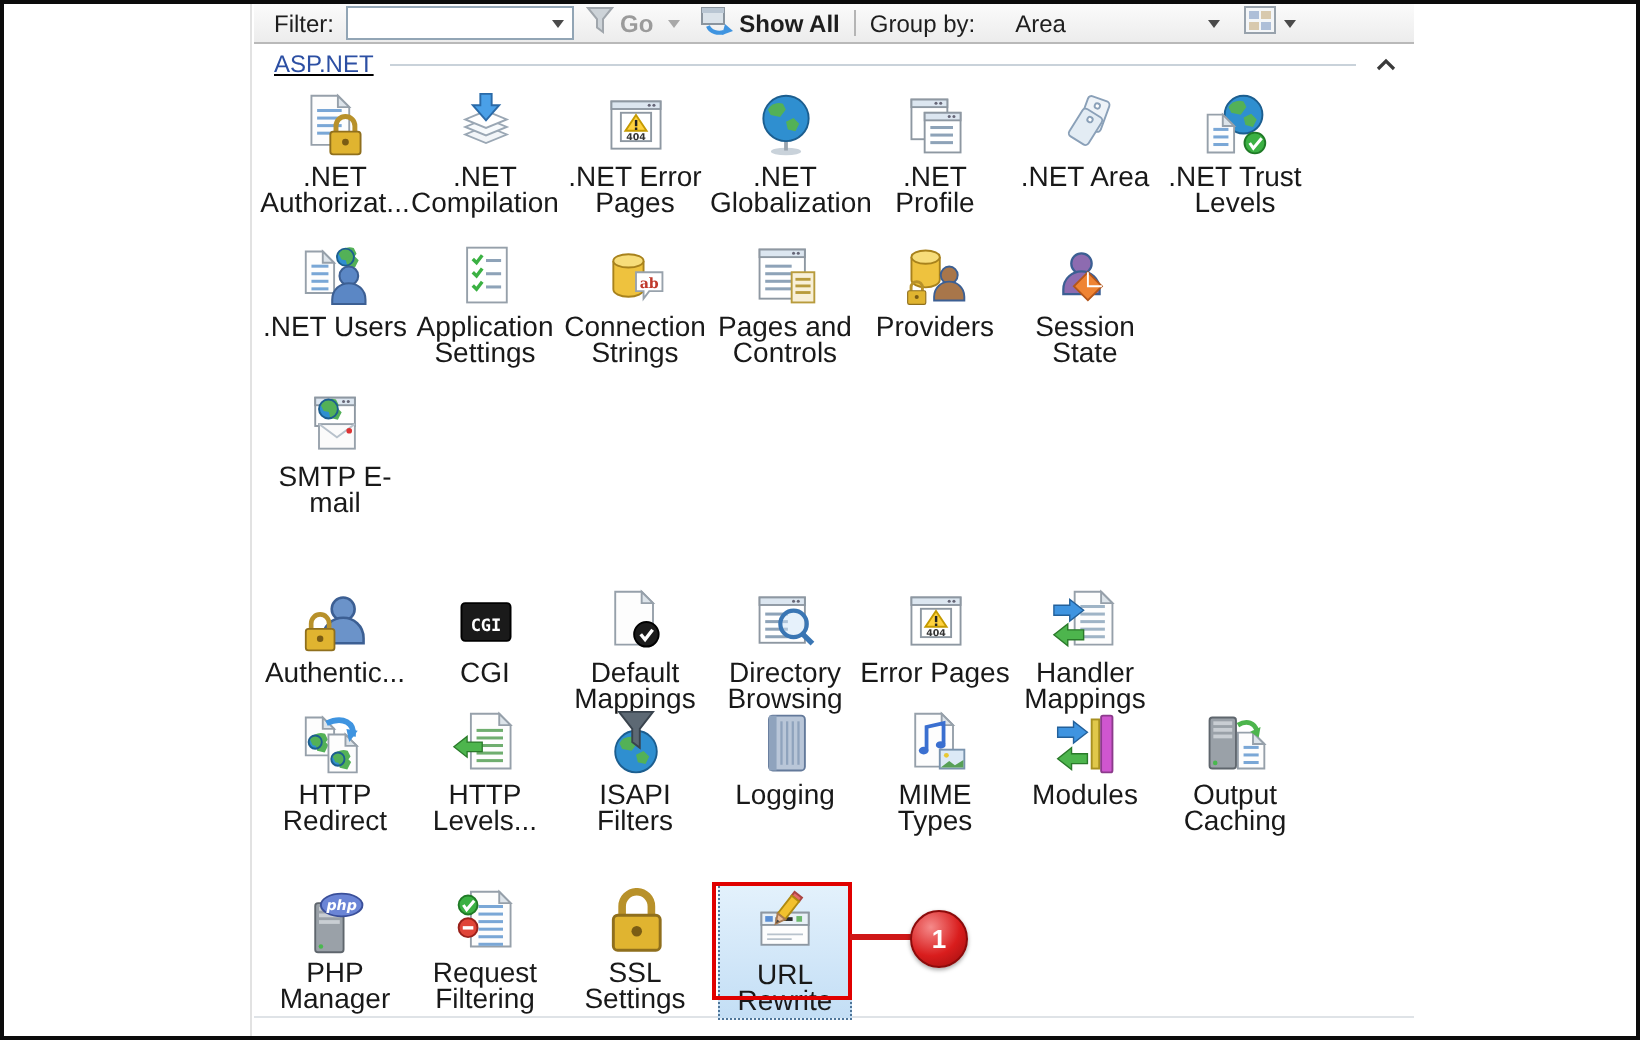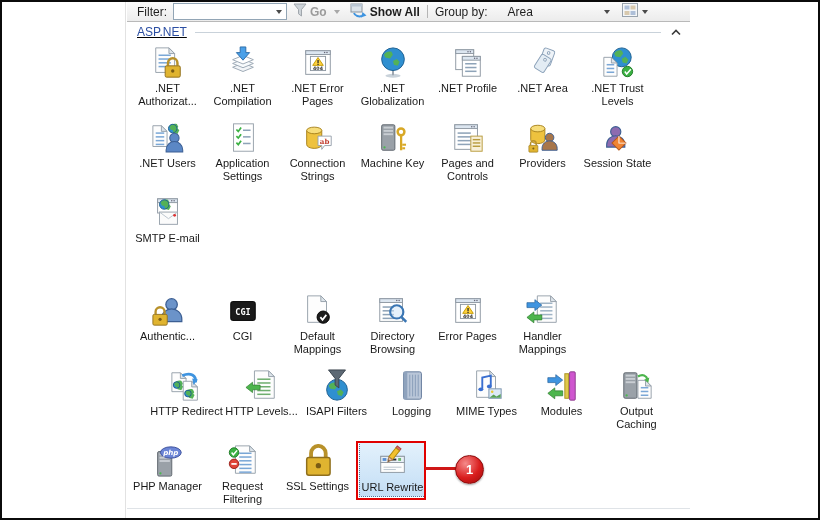--- a/index.html
+++ b/index.html
@@ -1,19 +1,19 @@
 <!DOCTYPE html>
 <html><head>
 <meta charset="utf-8">
 <style>
   html,body{margin:0;padding:0;width:820px;height:520px;overflow:hidden;background:#fff;
     font-family:"Liberation Sans",sans-serif;}
   .frame{position:absolute;inset:0;border:2px solid #0b0b0b;pointer-events:none;z-index:50;}
   .vline{position:absolute;left:125px;top:2px;bottom:2px;width:1px;background:#e2e2e2;}
-  .panel{position:absolute;left:127px;top:2px;width:563px;bottom:2px;background:#fff;}
+  .panel{position:absolute;left:127px;top:2px;width:563px;bottom:2px;background:#fff;padding-left:17px;}
   
   .toolbar{position:absolute;left:0;top:0;width:100%;height:20px;box-sizing:border-box;
     background:linear-gradient(180deg,#fbfbfb,#ececec);border-bottom:1px solid #b9b9b9;
     display:flex;align-items:center;font-size:12px;color:#1e1e1e;}
   .tb-label{margin-left:10px;}
   .combo{margin-left:6px;width:112px;height:15px;background:#fff;border:1px solid #92a5b5;
     display:flex;align-items:center;justify-content:flex-end;}
   .arr{width:0;height:0;border-left:3.5px solid transparent;border-right:3.5px solid transparent;
     border-top:4px solid #4a4a4a;margin:0 4px;}
   .arr.dis{border-top-color:#a8a8a8;}
@@ -26,21 +26,21 @@
   
   .sechdr{position:absolute;left:10px;right:8px;height:16px;display:flex;align-items:center;}
   .sechdr .t{font-size:12px;color:#2c4fa3;white-space:nowrap;}
   .sechdr .ln{flex:1;height:1px;background:#c9d2da;margin:0 9px 0 8px;}
   .chev{display:flex;align-items:center;cursor:pointer;}
   
   .row{position:absolute;left:3px;display:grid;grid-template-columns:repeat(7,75px);}
   .tile{width:75px;min-height:72px;text-align:center;cursor:pointer;}
   .selwrap{padding:1px 0 2px;}
   .tile .ic{height:36px;display:flex;align-items:center;justify-content:center;}
-  .tile .lb{font-size:11px;line-height:13px;color:#191919;margin-top:1px;}
+  .tile .lb{font-size:14px;line-height:13px;color:#191919;margin-top:1px;}
   .tile.sel .selwrap{margin:0 4px;background:linear-gradient(180deg,#e3f1fc,#c3def5);
     border:1px dotted #4e7599;box-sizing:border-box;}
   
   .bline{position:absolute;left:0;width:100%;height:1px;background:#dfe3e7;}
   
   .hlbox{position:absolute;left:356px;top:441px;width:70px;height:59px;box-sizing:border-box;
     border:2px solid #e00000;z-index:20;pointer-events:none;}
   .hline{position:absolute;left:425px;top:467px;width:31px;height:3px;background:#cf1717;z-index:20;}
   .hcircle{position:absolute;left:455px;top:455px;width:27px;height:27px;border-radius:50%;
     background:radial-gradient(circle at 35% 28%,#f58a8a,#d91d1d 55%,#9c0d0d);
@@ -273,40 +273,20 @@
               <text x="25" y="24.5" font-size="7.5" font-weight="bold" fill="#c0392b" text-anchor="middle" font-family="DejaVu Serif,serif">ab</text>
             </svg>
           </div>
           <div class="lb">Connection Strings</div>
         </div>
       </div>
       <div class="tile">
         <div class="selwrap">
           <div class="ic">
             <svg width="34" height="34" viewBox="0 0 36 36">
-              <rect x="6" y="4" width="14" height="27" rx="1.5" fill="#9aa1a8" stroke="#5f666d"></rect>
-              <rect x="8" y="6" width="10" height="2" fill="#c9ced3"></rect>
-              <rect x="8" y="9.5" width="10" height="2" fill="#c9ced3"></rect>
-              <rect x="8" y="13" width="10" height="2" fill="#c9ced3"></rect>
-              <circle cx="9" cy="28" r="1.2" fill="#49b84e"></circle>
-              <g transform="translate(22,7)">
-                <circle cx="4.5" cy="4.5" r="3.6" fill="none" stroke="#d8a826" stroke-width="2.6"></circle>
-                <rect x="3.4" y="8" width="2.4" height="16" fill="#d8a826"></rect>
-                <rect x="5.8" y="17" width="4" height="2.2" fill="#d8a826"></rect>
-                <rect x="5.8" y="20.8" width="3" height="2.2" fill="#d8a826"></rect>
-              </g>
-            </svg>
-          </div>
-          <div class="lb">Machine Key</div>
-        </div>
-      </div>
-      <div class="tile">
-        <div class="selwrap">
-          <div class="ic">
-            <svg width="34" height="34" viewBox="0 0 36 36">
               <rect x="4" y="4" width="24" height="26" fill="#fff" stroke="#8e98a2"></rect>
               <rect x="4" y="4" width="24" height="4" fill="#dce6f0" stroke="#8e98a2"></rect>
               <circle cx="22" cy="6" r=".8" fill="#667"></circle>
               <circle cx="24.5" cy="6" r=".8" fill="#667"></circle>
               <rect x="7" y="12" width="14" height="1.6" fill="#8ea3b8"></rect>
               <rect x="7" y="16" width="14" height="1.6" fill="#8ea3b8"></rect>
               <rect x="7" y="20" width="14" height="1.6" fill="#8ea3b8"></rect>
               <rect x="7" y="24" width="14" height="1.6" fill="#8ea3b8"></rect>
               <rect x="21" y="16" width="12" height="16" fill="#f8f0d8" stroke="#b89b3c"></rect>
               <rect x="23" y="19" width="8" height="1.5" fill="#b89b3c"></rect>
@@ -473,21 +453,21 @@
               </g>
               <g transform="translate(1,19) scale(1.05)">
                 <path d="M15 3H7V0L0 5.5 7 11V8h8z" fill="#4db54d" stroke="#2a7a2a" stroke-width=".7"></path>
               </g>
             </svg>
           </div>
           <div class="lb">Handler Mappings</div>
         </div>
       </div>
     </div>
-    <div class="row" style="top: 365px; margin-left: 19px;">
+    <div class="row" style="top: 351px;">
       <div class="tile">
         <div class="selwrap">
           <div class="ic">
             <svg width="34" height="34" viewBox="0 0 36 36">
               <path d="M2 4h9l6 6v14H2z" fill="#fdfdfd" stroke="#96a0aa"></path>
               <path d="M11 4l6 6h-6z" fill="#dde4ea" stroke="#96a0aa"></path>
               <circle cx="7" cy="17" r="3.5" fill="#2f8fd0"></circle>
               <path d="M4.199999999999999 15.6c2-3 5-4 8-3l1.5 3-3 4-5-1z" fill="#53b157"></path>
               <path d="M7 17.525l4-2 3 3-2 4-4-1z" fill="#53b157"></path>
               <circle cx="7" cy="17" r="3.5" fill="none" stroke="#1c5e8f"></circle>

